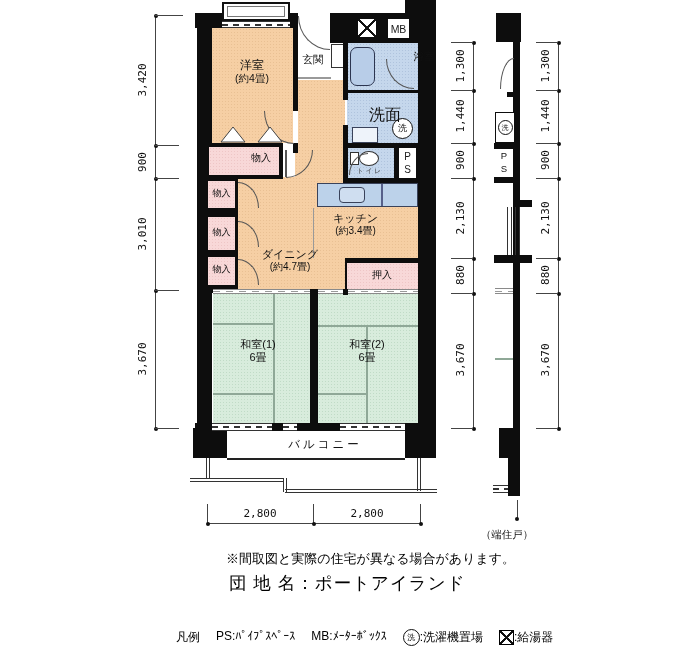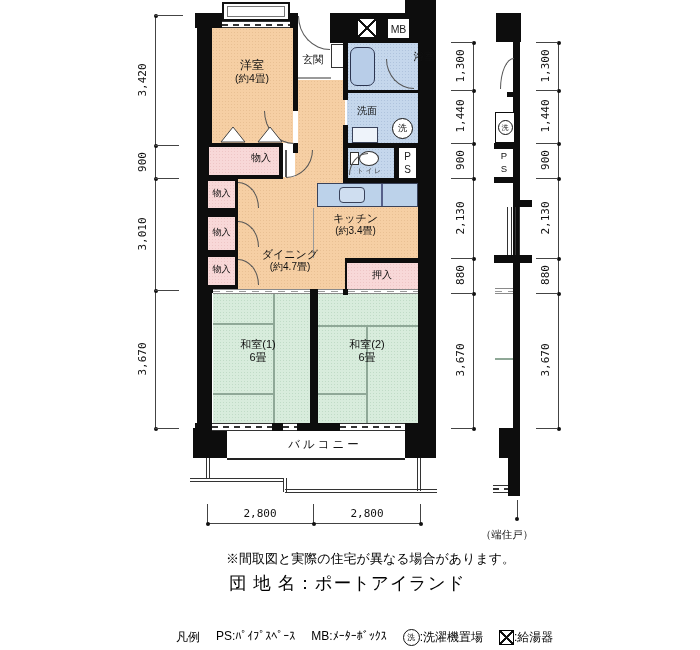--- a/index.html
+++ b/index.html
@@ -157,21 +157,21 @@
   <div class="lbl" style="left:210px;top:58px;width:84px;font-size:12px;">
     <span>洋室</span>
       <span style="font-size:10.5px;">(約4畳)</span>
   </div>
   <div class="lbl" style="left:296px;top:53px;width:34px;font-size:10.5px;">
       <span>玄関</span>
     </div>
   <div class="lbl" style="left:375px;top:50px;width:34px;font-size:10.5px;margin-left:32px;">
       <span>浴室</span>
     </div>
-  <div class="lbl" style="left:350px;top:105px;width:34px;font-size:10px;">
+  <div class="lbl" style="left:368px;top:105px;width:34px;font-size:16px;">
       <span>洗面</span>
     </div>
   <div class="lbl" style="left:348px;top:167px;width:44px;font-size:6.5px;letter-spacing:2px;color:#333;">
       <span>トイレ</span>
     </div>
   <div class="lbl" style="left:313px;top:212px;width:85px;font-size:11px;">
     <span>キッチン</span>
       <span style="font-size:10px;">(約3.4畳)</span>
   </div>
   <div class="lbl" style="left:238px;top:248px;width:104px;font-size:11px;">

